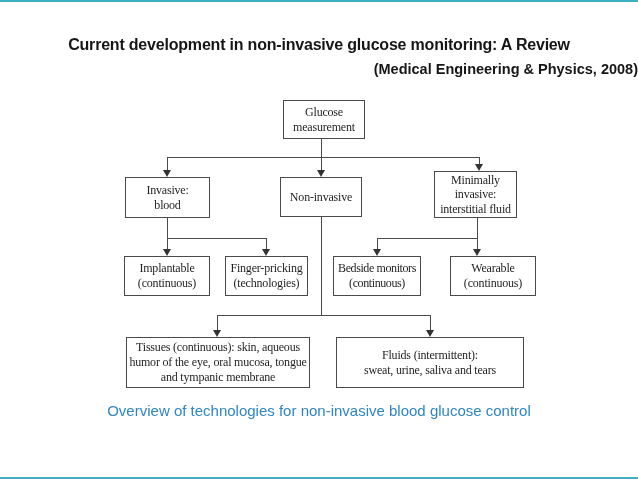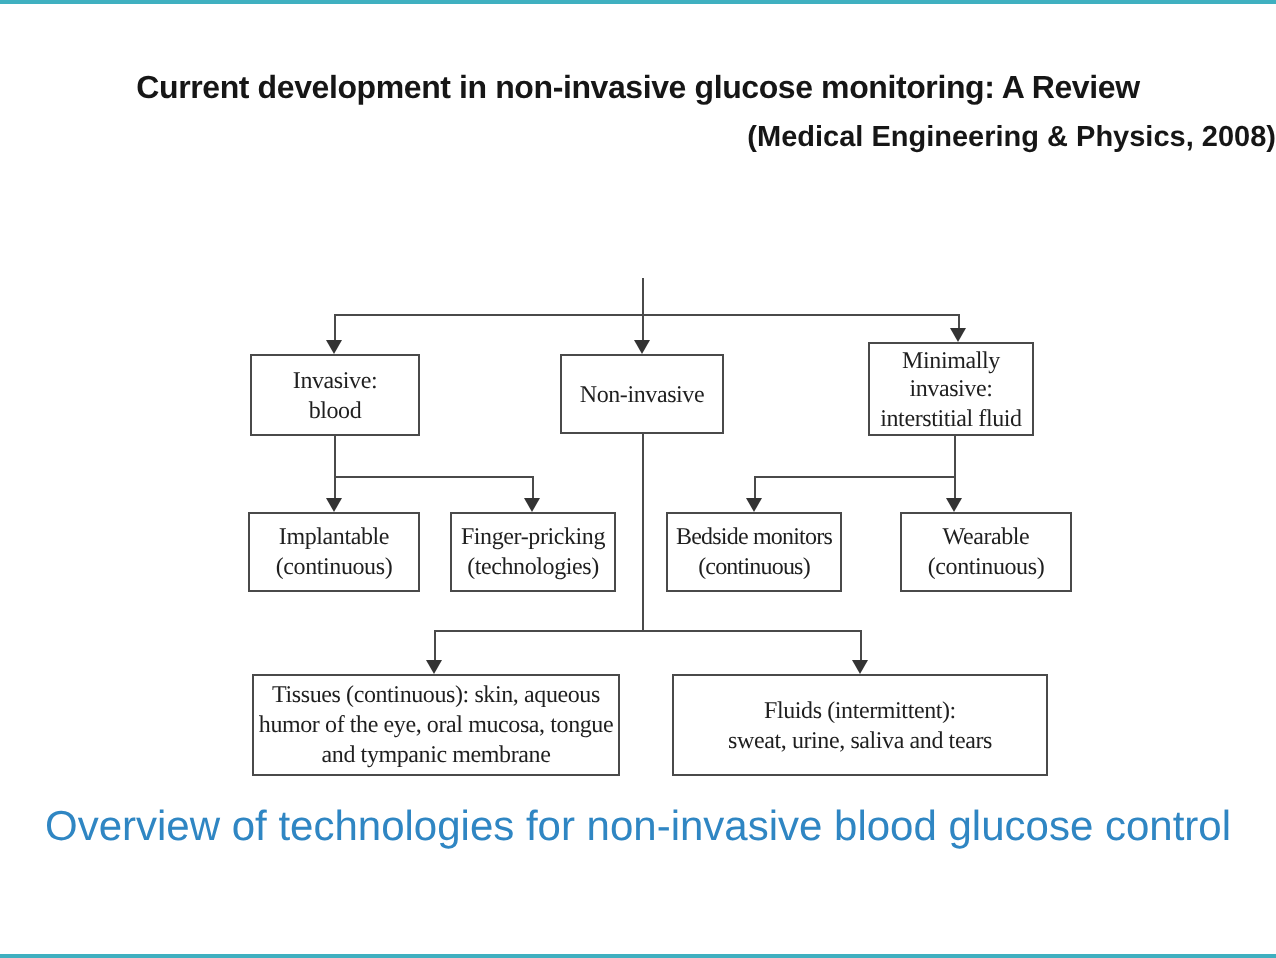--- a/index.html
+++ b/index.html
@@ -6,21 +6,21 @@
   .slide{position:relative;width:638px;height:479px;background:#ffffff;overflow:hidden;
          font-family:"Liberation Sans",sans-serif;padding-left:10px;}
   .accent-bar{position:absolute;left:0;width:638px;height:2px;background:#3fb0c0;}
   .accent-top{top:0;}
   .accent-bottom{bottom:0;}
   .title{position:absolute;top:36px;left:0;width:638px;text-align:center;
          font-size:16px;font-weight:bold;color:#161616;letter-spacing:-0.2px;}
   .subtitle{position:absolute;top:61px;left:0;width:638px;text-align:right;
          font-size:14.5px;font-weight:bold;color:#161616;}
   .caption{position:absolute;top:402px;left:0;width:638px;text-align:center;
-         font-size:21px;color:#2f86c3;}
+         font-size:15px;color:#2f86c3;}
   .node{position:absolute;box-sizing:border-box;border:1px solid #4a4a4a;background:#fff;
         display:flex;align-items:center;justify-content:center;text-align:center;
         font-family:"Liberation Serif",serif;font-size:12px;line-height:1.25;color:#1f1f1f;
         white-space:pre-line;letter-spacing:-0.2px;padding:1px 2px;}
   .n-glucose{left:283px;top:100px;width:82px;height:39px;}
   .n-invasive{left:125px;top:177px;width:85px;height:41px;}
   .n-noninvasive{left:280px;top:177px;width:82px;height:40px;}
   .n-minimally{left:434px;top:171px;width:83px;height:47px;line-height:1.2;}
   .n-implantable{left:124px;top:256px;width:86px;height:40px;}
   .n-finger{left:225px;top:256px;width:83px;height:40px;}
@@ -38,20 +38,22 @@
 </head>
 <body>
 
 <div class="slide">
   <div class="accent-bar accent-top"></div>
   <div class="accent-bar accent-bottom"></div>
 
   <div class="title">Current development in non-invasive glucose monitoring: A Review</div>
   <div class="subtitle">(Medical Engineering &amp; Physics, 2008)</div>
 
+  <div class="node n-glucose">Glucose
+measurement</div>
   <div class="node n-invasive">Invasive:
 blood</div>
   <div class="node n-minimally">Minimally
 invasive:
 interstitial fluid</div>
   <div class="node n-noninvasive">Non-invasive</div>
   <div class="node n-implantable">Implantable
 (continuous)</div>
   <div class="node n-finger">Finger-pricking
 (technologies)</div>

